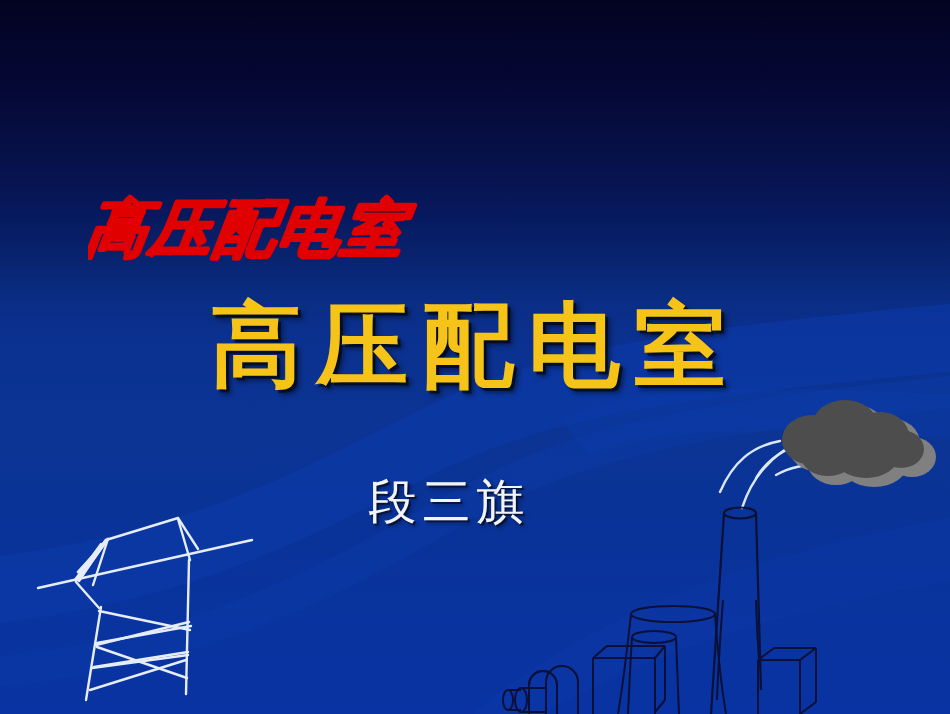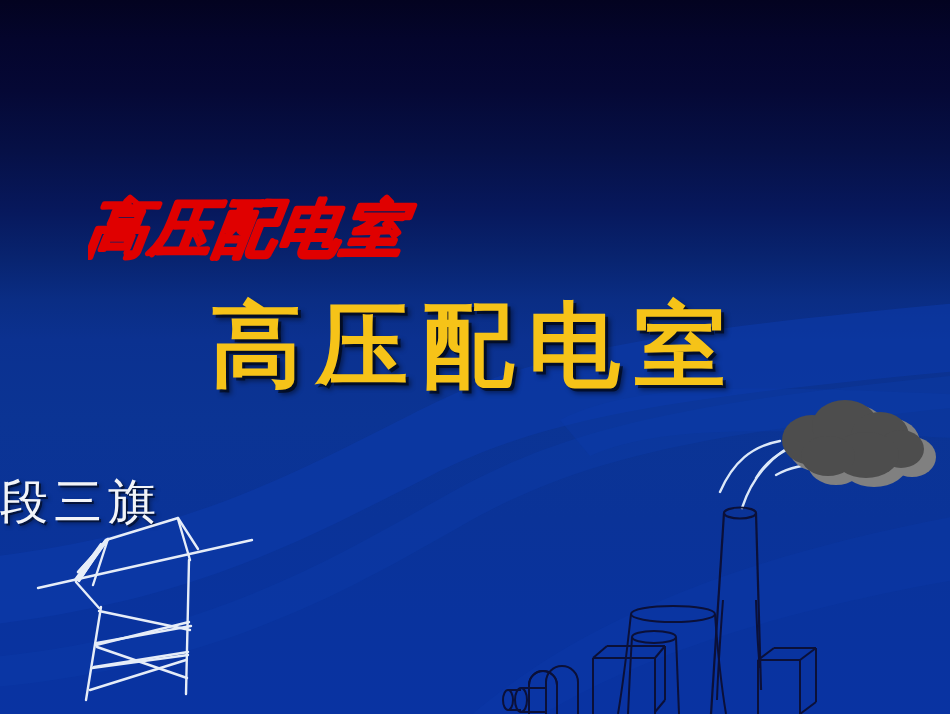--- a/index.html
+++ b/index.html
@@ -65,21 +65,21 @@
     line-height: 1.08;
     white-space: nowrap;
   }
 
   
   .author {
     position: absolute;
     left: 0;
     top: 470px;
     width: 899px;
-    text-align: left;
+    text-align: center;
     font-family: "DejaVu Serif", "Liberation Serif", serif;
     font-size: 48px;
     font-weight: normal;
     letter-spacing: 6px;
     color: #f2f4f8;
     text-shadow:
        2px 2px 0 rgba(0,0,0,0.50),
        3px 3px 4px rgba(0,0,0,0.40);
     white-space: nowrap;
   }

